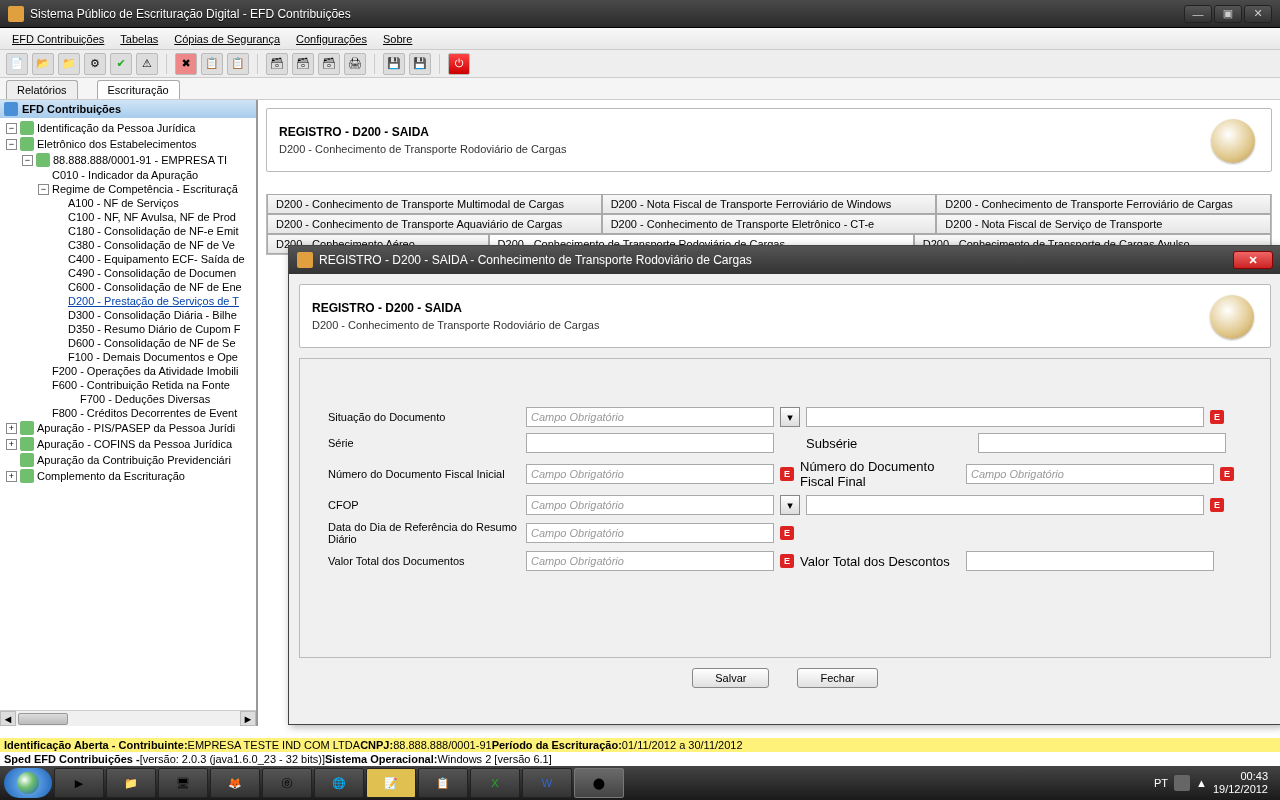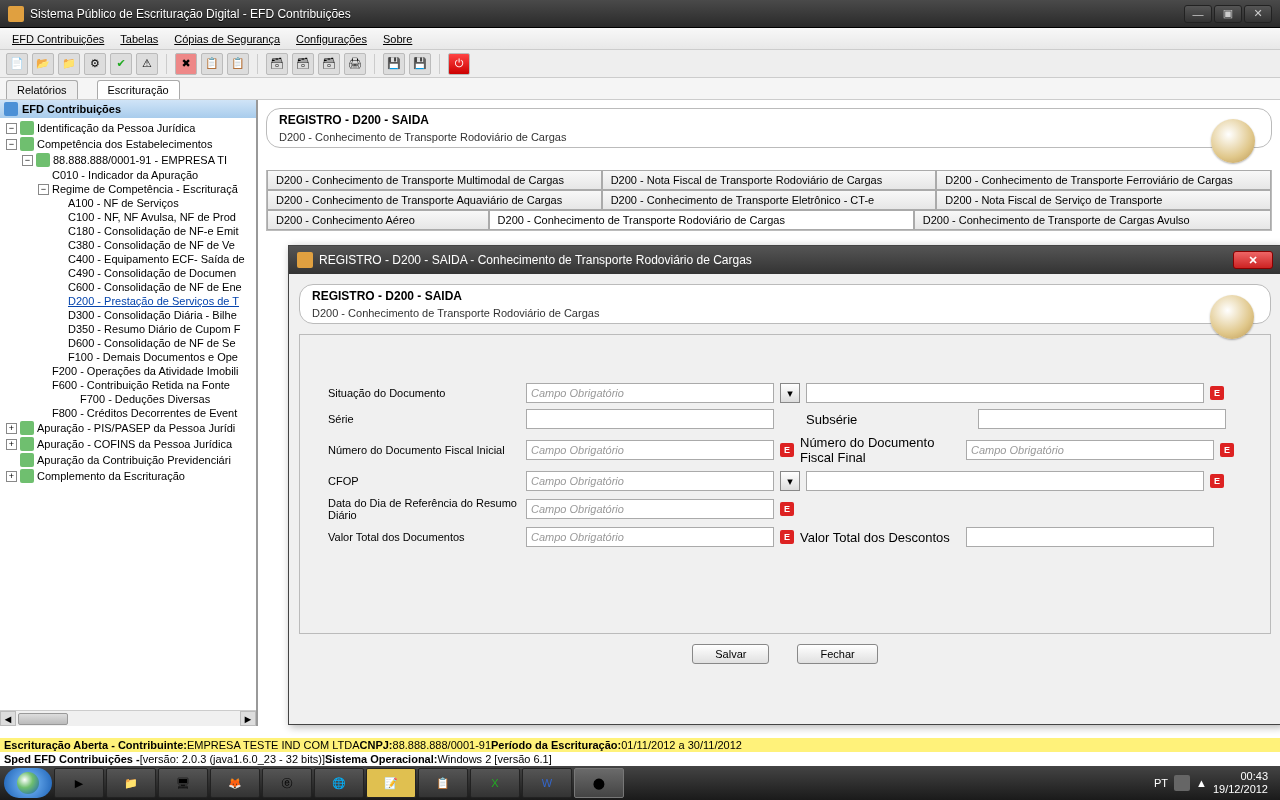--- a/index.html
+++ b/index.html
@@ -38,21 +38,21 @@
 .tree .nicon { width: 14px; height: 14px; background: #7fb77f; border-radius: 2px; display: inline-block; flex-shrink: 0; }
 .tree .nicon.green { background: #6fbf6f; }
 .tree .label.sel { color: #0645ad; text-decoration: underline; }
 .tree-pane .hscroll { position: absolute; bottom: 0; left: 0; right: 0; height: 16px; background: #eee; border-top: 1px solid #ccc; display: flex; }
 .tree-pane .hscroll .arr { width: 16px; background: #ddd; border: 1px solid #bbb; display:flex; align-items:center; justify-content:center; cursor:pointer; }
 .tree-pane .hscroll .track { flex:1; background: #f0f0f0; position: relative; }
 .tree-pane .hscroll .thumb { position: absolute; left: 2px; top: 2px; width: 50px; height: 12px; background: linear-gradient(#ddd,#bbb); border: 1px solid #999; border-radius: 2px; }
 
 
 .content { flex: 1; padding: 8px; background: #fff; overflow: hidden; position: relative; }
-.reg-header { border: 1px solid #bbb; border-radius: 14px; padding: 4px 12px; background: #fff; position: relative; }
+.reg-header { border: 1px solid #bbb; border-radius: 2px; padding: 16px 12px; background: #fff; position: relative; }
 .reg-header .title { font-weight: bold; font-size: 12px; margin-bottom: 4px; }
 .reg-header .sub { font-size: 11px; color: #333; }
 .reg-header .orb { position: absolute; right: 16px; top: 10px; width: 44px; height: 44px; border-radius: 50%; background: radial-gradient(circle at 40% 35%, #fff, #e0c78a 60%, #b89450); box-shadow: 0 1px 2px rgba(0,0,0,.3); }
 
 .tab-grid { border: 1px solid #bbb; border-top: none; }
 .tab-row { display: flex; }
 .tab-cell { flex: 1; border: 1px solid #aaa; background: linear-gradient(#f8f8f8,#e6e6e6); padding: 3px 8px; font-size: 11px; cursor: pointer; text-align: left; overflow: hidden; white-space: nowrap; }
 .tab-cell.active { background: #fff; }
 
 
@@ -150,21 +150,21 @@
     </div>
     <div class="tree">
       <div class="node" style="padding-left:6px">
           <span class="expander">−</span>
           <span class="nicon green"></span>
           <span class="label">Identificação da Pessoa Jurídica</span>
         </div>
       <div class="node" style="padding-left:6px">
           <span class="expander">−</span>
           <span class="nicon green"></span>
-          <span class="label">Competência dos Estabelecimentos</span>
+          <span class="label">Eletrônico dos Estabelecimentos</span>
         </div>
       <div class="node" style="padding-left:22px">
           <span class="expander">−</span>
           <span class="nicon green"></span>
           <span class="label">88.888.888/0001-91  -  EMPRESA TI</span>
         </div>
       <div class="node" style="padding-left:52px">
           <span class="label">C010 - Indicador da Apuração</span>
         </div>
       <div class="node" style="padding-left:38px">
@@ -251,21 +251,21 @@
   <div class="content">
     <div class="reg-header">
       <div class="title">REGISTRO - D200 - SAIDA</div>
       <div class="sub">D200 - Conhecimento de Transporte Rodoviário de Cargas</div>
       <div class="orb"></div>
     </div>
     <div style="height:22px"></div>
     <div class="tab-grid">
       <div class="tab-row">
         <div class="tab-cell">D200 - Conhecimento de Transporte Multimodal de Cargas</div>
-        <div class="tab-cell">D200 - Nota Fiscal de Transporte Rodoviário de Cargas</div>
+        <div class="tab-cell">D200 - Nota Fiscal de Transporte Ferroviário de Windows</div>
         <div class="tab-cell">D200 - Conhecimento de Transporte Ferroviário de Cargas</div>
       </div>
       <div class="tab-row">
         <div class="tab-cell">D200 - Conhecimento de Transporte Aquaviário de Cargas</div>
         <div class="tab-cell">D200 - Conhecimento de Transporte Eletrônico - CT-e</div>
         <div class="tab-cell">D200 - Nota Fiscal de Serviço de Transporte</div>
       </div>
       <div class="tab-row">
         <div class="tab-cell" style="flex:0.6">D200 - Conhecimento Aéreo</div>
         <div class="tab-cell active" style="flex:1.2">D200 - Conhecimento de Transporte Rodoviário de Cargas</div>
@@ -334,21 +334,21 @@
     </div>
     <div class="btnrow">
       <button class="btn">Salvar</button>
       <button class="btn">Fechar</button>
     </div>
   </div>
 </div>
 
 <div class="statusbars">
   <div class="status-line yellow">
-    <span class="b">Escrituração Aberta - Contribuinte: </span>
+    <span class="b">Identificação Aberta - Contribuinte: </span>
       <span>EMPRESA TESTE IND COM LTDA</span>
     <span class="b"> CNPJ: </span>
       <span>88.888.888/0001-91</span>
     <span class="b"> Período da Escrituração: </span>
       <span>01/11/2012 a 30/11/2012</span>
   </div>
   <div class="status-line">
     <span class="b">Sped EFD Contribuições - </span>
       <span>[versão: 2.0.3 (java1.6.0_23 - 32 bits)]</span>
     <span class="b"> Sistema Operacional: </span>

